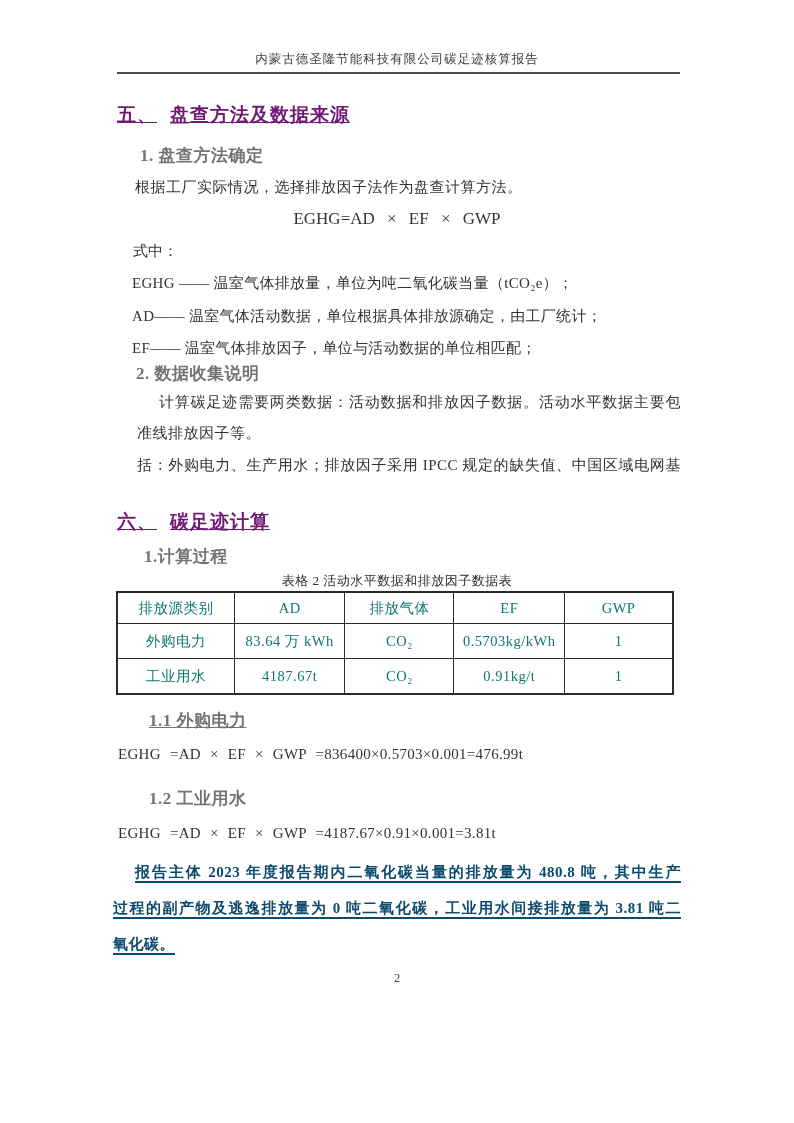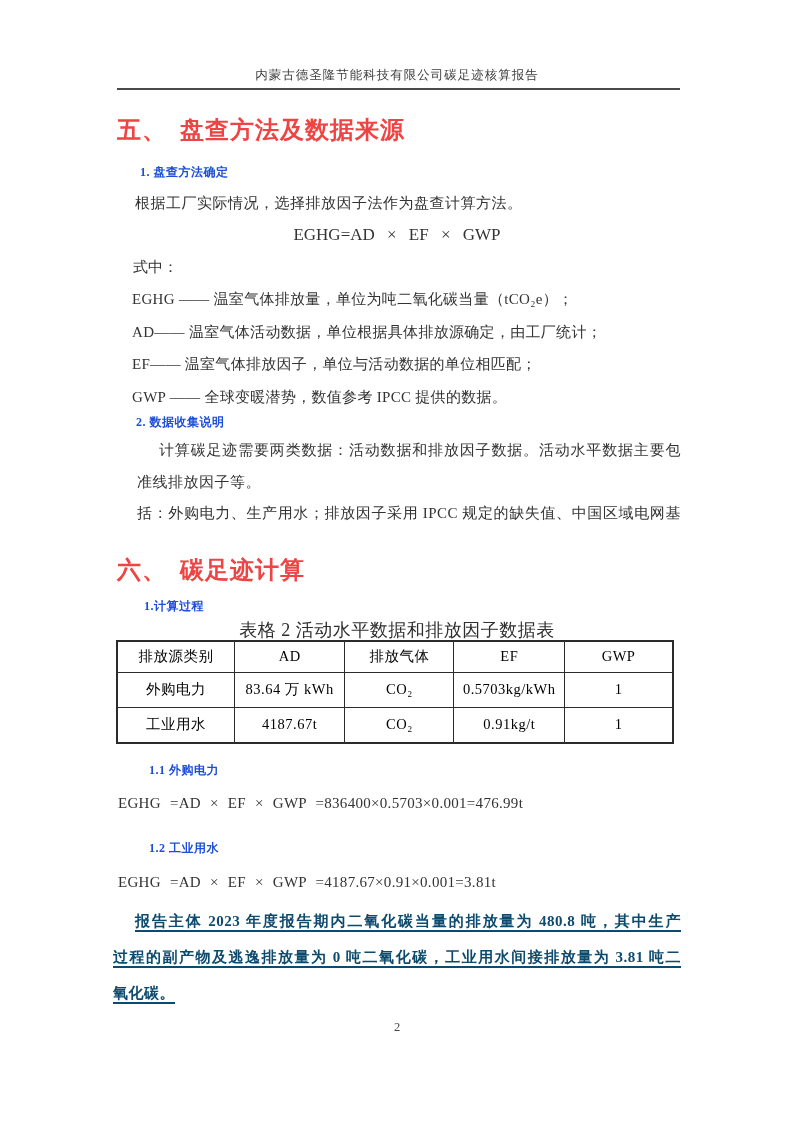--- a/index.html
+++ b/index.html
@@ -10,59 +10,60 @@
     margin: 0 auto;
     background: #ffffff;
     font-family: "Liberation Serif", "DejaVu Serif", serif;
     color: #333333;
     box-sizing: border-box;
     overflow: hidden;
   }
   .content { padding: 0 113px; }
 
   
-  .doc-header { padding-top: 67px; }
+  .doc-header { padding-top: 51px; }
   .doc-header .title {
     text-align: center;
     font-size: 12.5px;
     line-height: 17px;
     color: #3c3c3c;
     letter-spacing: 1px;
   }
   .header-rule {
     margin: 4px 0 0 4px;
     width: 563px;
     border: 0;
     border-top: 2px solid #4a4a4a;
   }
 
   
   .section-heading {
     margin: 28px 0 0 4px;
-    font-size: 24px;
+    font-size: 19px;
     font-weight: bold;
     line-height: 25px;
-    color: #ef4444;
+    color: #701a75;
     letter-spacing: 1px;
+    text-decoration: underline;
   }
   .section-heading .sec-num { margin-right: 13px; }
   .section-heading.calc { }
 
   
   .sub-heading {
-    font-size: 12px;
+    font-size: 17px;
     font-weight: bold;
     line-height: 18px;
-    color: #1d4ed8;
+    color: #737373;
     letter-spacing: 0.5px;
   }
   .sub1-heading   { margin: 20px 0 0 27px; }
   .sub2-heading   { margin: 0 0 0 23px; }
   .proc-heading   { margin: 14px 0 0 31px; }
-  .sub11-heading  { margin: 17px 0 0 36px; }
+  .sub11-heading  { margin: 17px 0 0 36px; text-decoration: underline; }
   .sub12-heading  { margin: 27px 0 0 36px; }
 
   
   .body-line { font-size: 15px; line-height: 18px; letter-spacing: 0.5px; }
   .p-method  { margin: 13px 0 0 0; text-indent: 22px; }
   .intro-line { margin: 13px 0 0 0; text-indent: 57px; }
 
   .formula-center {
     margin: 13px 0 0 0;
     text-align: center;
@@ -81,39 +82,39 @@
     letter-spacing: 0.5px;
   }
   .p-collect { margin-top: 4px; margin-left: 24px; }
   .p-line.fill { text-align: justify; text-align-last: justify; }
   .p-line.first { text-indent: 22px; }
 
   
   .table-caption {
     margin-top: 7px;
     text-align: center;
-    font-size: 18px;
+    font-size: 13px;
     line-height: 16px;
     letter-spacing: 0.5px;
     color: #2e2e2e;
   }
   table.data-table {
     margin: 2px 0 0 3px;
     width: 558px;
     border-collapse: collapse;
     border: 2px solid #2b2b2b;
     table-layout: fixed;
   }
   table.data-table th, table.data-table td {
     border: 1.5px solid #2b2b2b;
     text-align: center;
     vertical-align: middle;
     font-weight: normal;
     font-size: 14.5px;
-    color: #000000;
+    color: #0f766e;
     padding: 0;
     letter-spacing: 0.5px;
   }
   table.data-table thead th { height: 30px; }
   table.data-table tbody td { height: 34px; }
 
   .formula-line {
     margin: 15px 0 0 5px;
     font-size: 15px;
     line-height: 18px;
@@ -167,21 +168,20 @@
     <div class="body-line p-method">根据工厂实际情况，选择排放因子法作为盘查计算方法。</div>
 
     <div class="formula-center">EGHG=AD × EF × GWP</div>
 
     <div class="formula-lead">式中：</div>
 
     <div class="def-list">
       <div class="def-item">EGHG —— 温室气体排放量，单位为吨二氧化碳当量（tCO₂e）；</div>
       <div class="def-item">AD—— 温室气体活动数据，单位根据具体排放源确定，由工厂统计；</div>
       <div class="def-item">EF—— 温室气体排放因子，单位与活动数据的单位相匹配；</div>
-      <div class="def-item">GWP —— 全球变暖潜势，数值参考 IPCC 提供的数据。</div>
     </div>
 
     <div class="sub-heading sub2-heading">2. 数据收集说明</div>
 
     <div class="para p-collect">
       <div class="p-line first fill">计算碳足迹需要两类数据：活动数据和排放因子数据。活动水平数据主要包</div>
       <div class="p-line">准线排放因子等。</div>
       <div class="p-line fill">括：外购电力、生产用水；排放因子采用 IPCC 规定的缺失值、中国区域电网基</div>
     </div>
 

